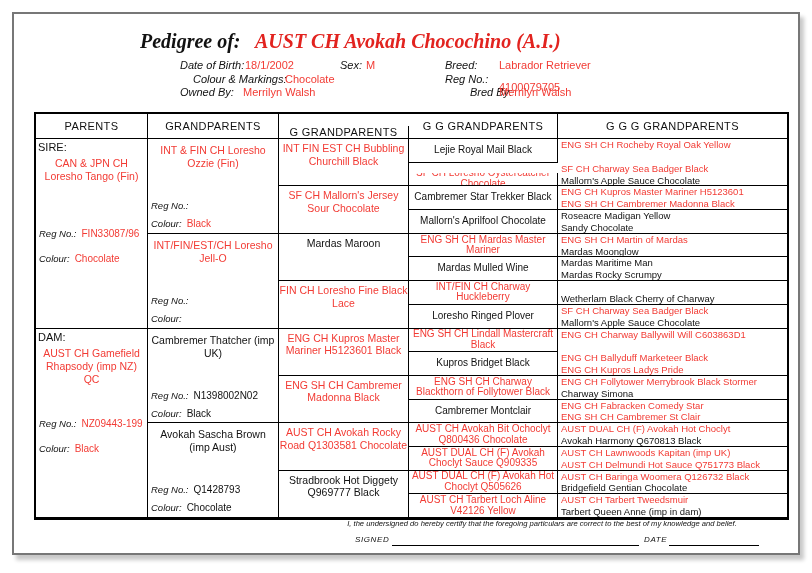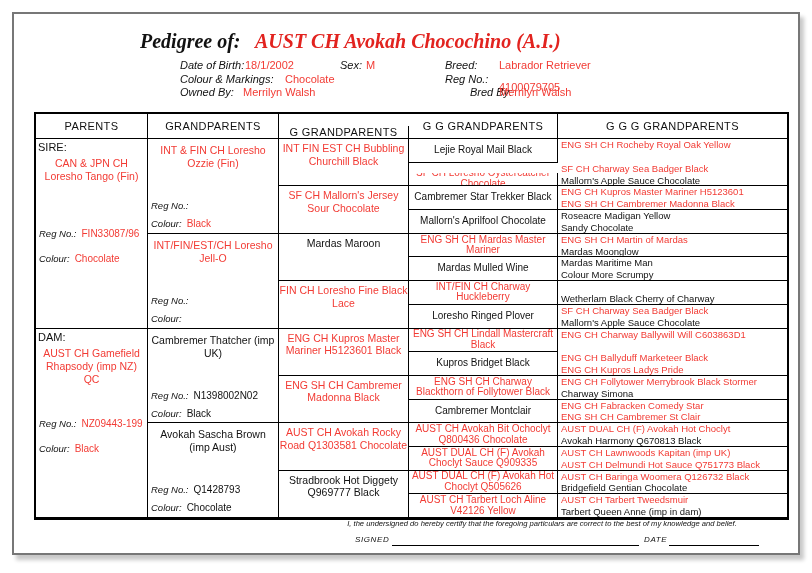--- a/index.html
+++ b/index.html
@@ -61,21 +61,21 @@
 
   <div class="abs t-label">Pedigree of:</div>
   <div class="abs t-name">AUST CH Avokah Chocochino (A.I.)</div>
 
   <div class="abs ilabel" style="left:166px;top:45px">Date of Birth:</div>
   <div class="abs ival" style="left:231px;top:45px">18/1/2002</div>
   <div class="abs ilabel" style="left:326px;top:45px">Sex:</div>
   <div class="abs ival" style="left:352px;top:45px">M</div>
   <div class="abs ilabel" style="left:431px;top:45px">Breed:</div>
   <div class="abs ival" style="left:485px;top:45px">Labrador Retriever</div>
-  <div class="abs ilabel" style="left:166px;top:58.5px">Colour &amp; Markings:</div>
+  <div class="abs ilabel" style="left:179px;top:58.5px">Colour &amp; Markings:</div>
   <div class="abs ival" style="left:271px;top:58.5px">Chocolate</div>
   <div class="abs ilabel" style="left:431px;top:58.5px">Reg No.:</div>
   <div class="abs ival" style="left:485px;top:67px">4100079705</div>
   <div class="abs ilabel" style="left:166px;top:72px">Owned By:</div>
   <div class="abs ival" style="left:229px;top:72px">Merrilyn Walsh</div>
   <div class="abs ilabel" style="left:456px;top:72px">Bred By:</div>
   <div class="abs ival" style="left:485px;top:72px">Merrilyn Walsh</div>
 
   <div class="abs grid">
       <div class="cell hcell" style="grid-area: 1 / 1 / span 1;">PARENTS</div>
@@ -142,21 +142,21 @@
       <div class="cell gggcell col5 red nobot" style="grid-area: 2 / 5 / span 1;">ENG SH CH Rocheby Royal Oak Yellow</div>
       <div class="cell gggcell col5 red nobot" style="grid-area: 4 / 5 / span 1;">SF CH Charway Sea Badger Black</div>
       <div class="cell gggcell col5 blk" style="grid-area: 5 / 5 / span 1;">Mallorn's Apple Sauce Chocolate</div>
       <div class="cell gggcell col5 red nobot" style="grid-area: 6 / 5 / span 1;">ENG CH Kupros Master Mariner H5123601</div>
       <div class="cell gggcell col5 red" style="grid-area: 7 / 5 / span 1;">ENG SH CH Cambremer Madonna Black</div>
       <div class="cell gggcell col5 blk nobot" style="grid-area: 8 / 5 / span 1;">Roseacre Madigan Yellow</div>
       <div class="cell gggcell col5 blk" style="grid-area: 9 / 5 / span 1;">Sandy Chocolate</div>
       <div class="cell gggcell col5 red nobot" style="grid-area: 10 / 5 / span 1;">ENG SH CH Martin of Mardas</div>
       <div class="cell gggcell col5 blk" style="grid-area: 11 / 5 / span 1;">Mardas Moonglow</div>
       <div class="cell gggcell col5 blk nobot" style="grid-area: 12 / 5 / span 1;">Mardas Maritime Man</div>
-      <div class="cell gggcell col5 blk" style="grid-area: 13 / 5 / span 1;">Colour More Scrumpy</div>
+      <div class="cell gggcell col5 blk" style="grid-area: 13 / 5 / span 1;">Mardas Rocky Scrumpy</div>
       <div class="cell gggcell col5 red nobot" style="grid-area: 14 / 5 / span 1; margin-top: 12px;">ENG CH Abbeystead Herons Court</div>
       <div class="cell gggcell col5 blk" style="grid-area: 15 / 5 / span 1;">Wetherlam Black Cherry of Charway</div>
       <div class="cell gggcell col5 red nobot" style="grid-area: 16 / 5 / span 1;">SF CH Charway Sea Badger Black</div>
       <div class="cell gggcell col5 blk" style="grid-area: 17 / 5 / span 1;">Mallorn's Apple Sauce Chocolate</div>
       <div class="cell gggcell col5 red nobot" style="grid-area: 18 / 5 / span 1;">ENG CH Charway Ballywill Will C603863D1</div>
       <div class="cell gggcell col5 red nobot" style="grid-area: 20 / 5 / span 1;">ENG CH Ballyduff Marketeer Black</div>
       <div class="cell gggcell col5 red" style="grid-area: 21 / 5 / span 1;">ENG CH Kupros Ladys Pride</div>
       <div class="cell gggcell col5 red nobot" style="grid-area: 22 / 5 / span 1;">ENG CH Follytower Merrybrook Black Stormer</div>
       <div class="cell gggcell col5 blk" style="grid-area: 23 / 5 / span 1;">Charway Simona</div>
       <div class="cell gggcell col5 red nobot" style="grid-area: 24 / 5 / span 1;">ENG CH Fabracken Comedy Star</div>

